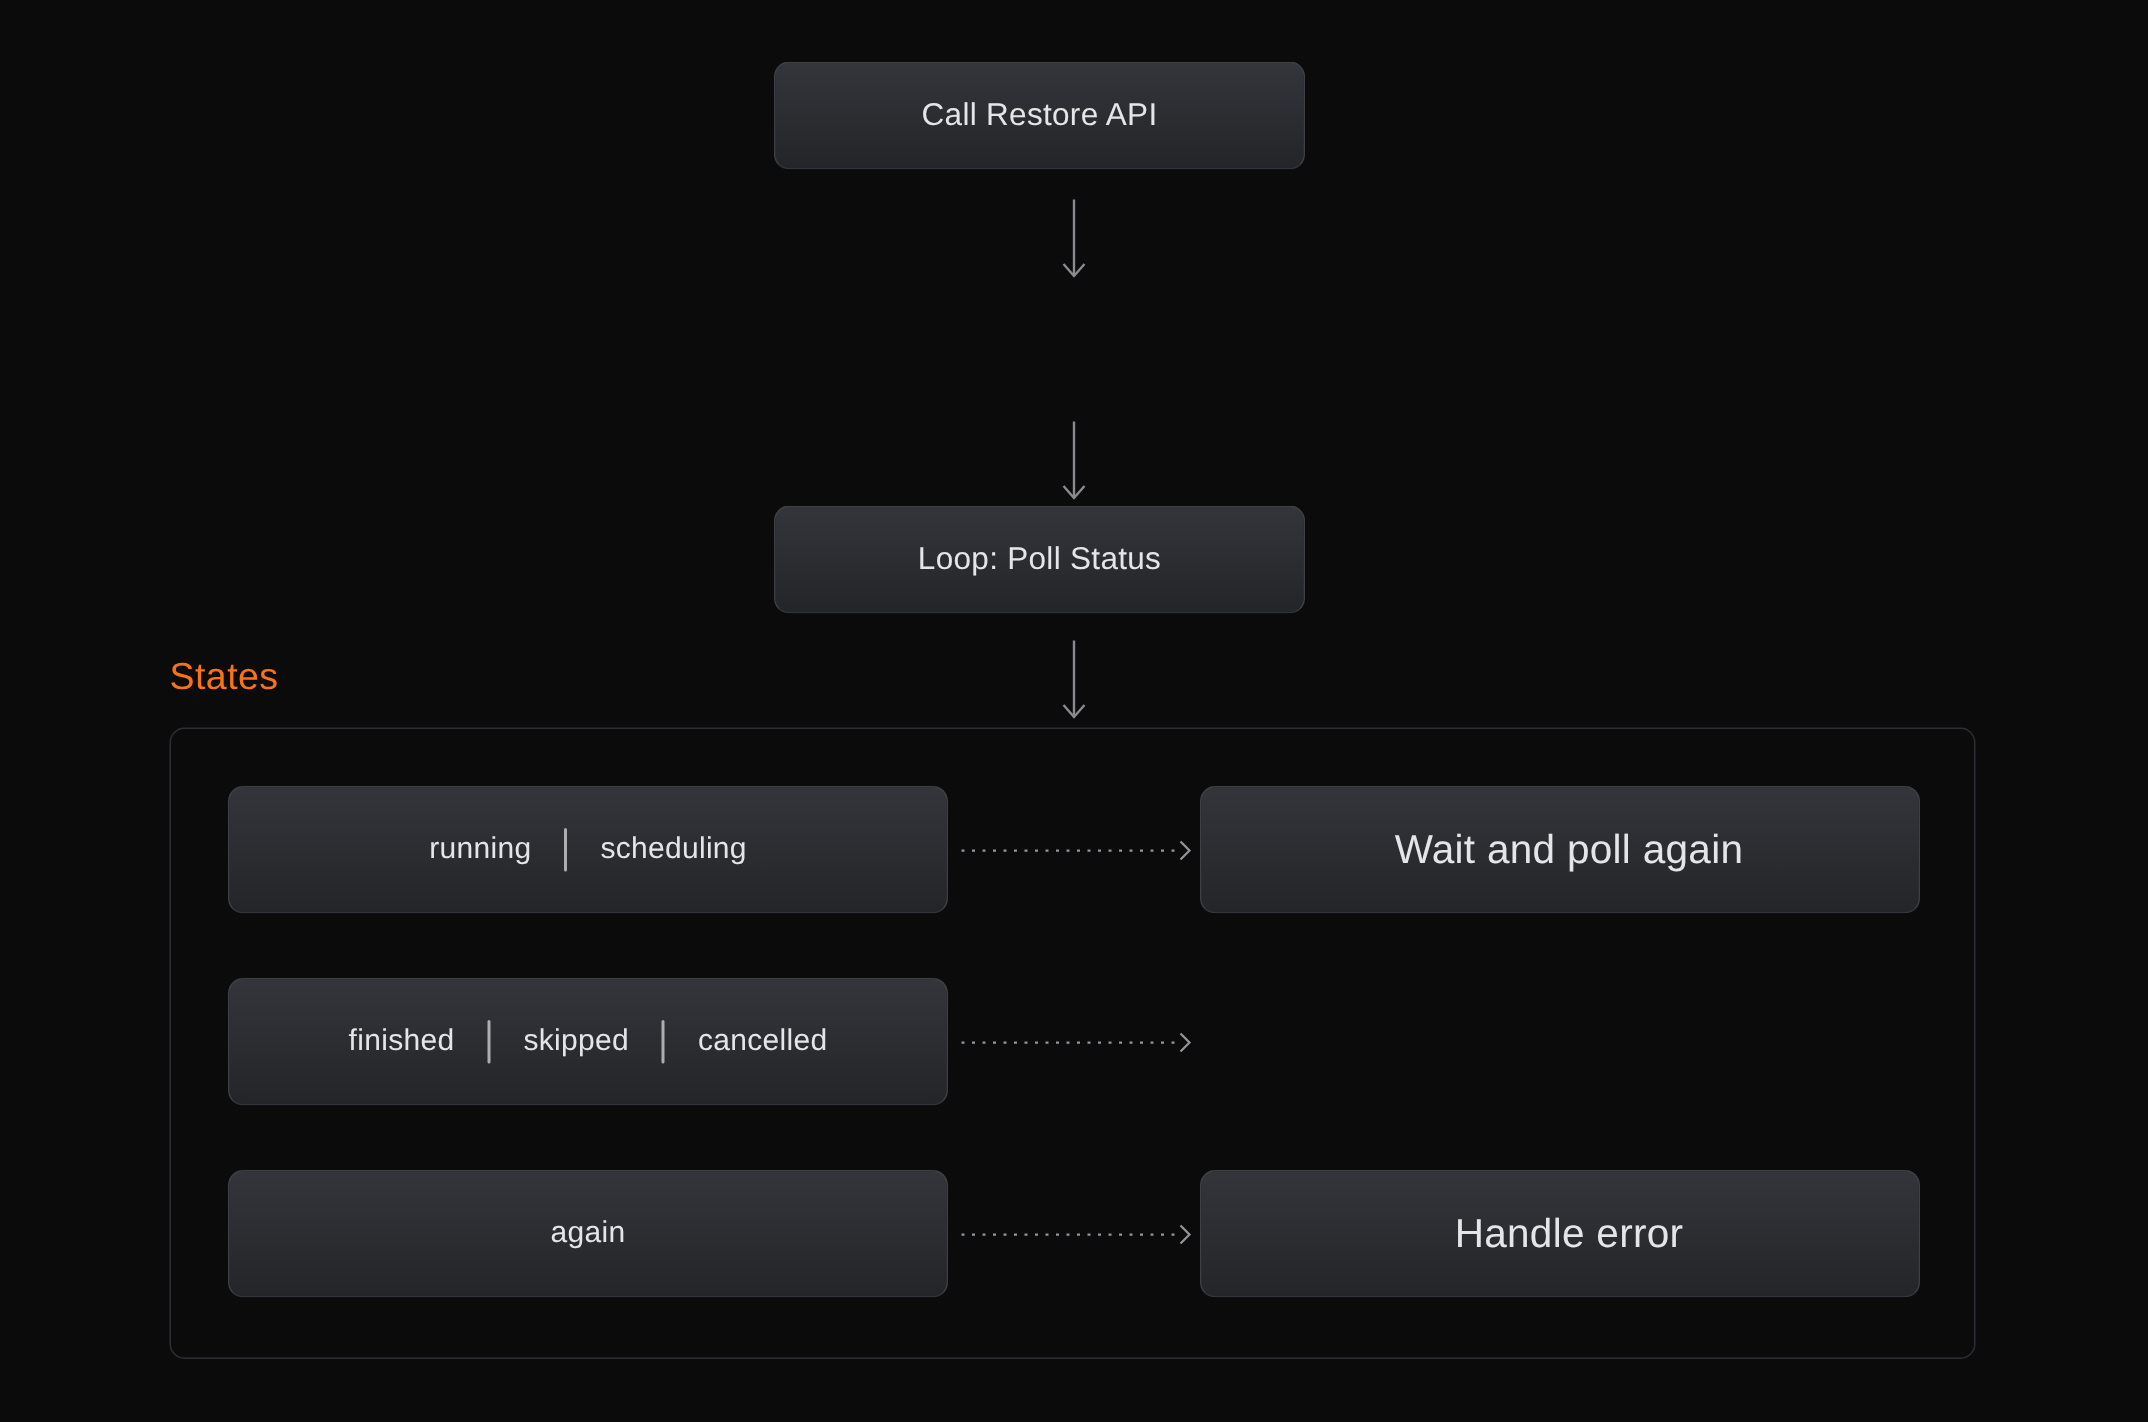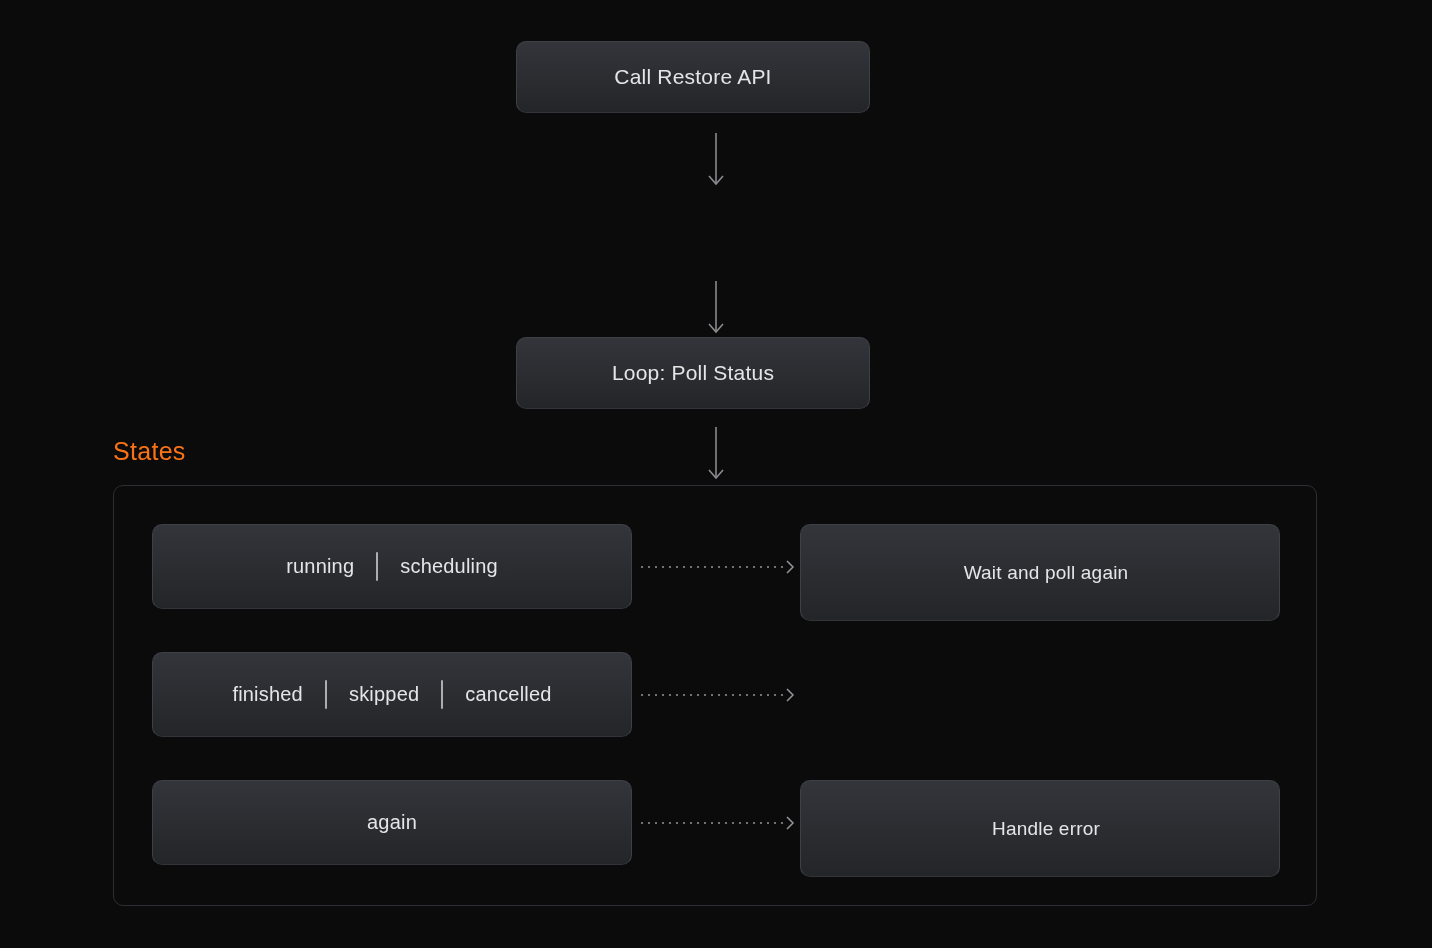--- a/index.html
+++ b/index.html
@@ -37,22 +37,22 @@
   }
   .state-node {
     left: 152px;
     width: 480px;
     height: 85px;
     font-size: 20px;
   }
   .action-node {
     left: 800px;
     width: 480px;
-    height: 97px;
-    font-size: 19px;
+    height: 85px;
+    font-size: 27px;
     padding-left: 12px;
   }
   .pipe {
     display: inline-block;
     width: 2px;
     height: 29px;
     background: #c3c4c7;
     opacity: 0.85;
     margin: 0 22px;
     border-radius: 1px;

